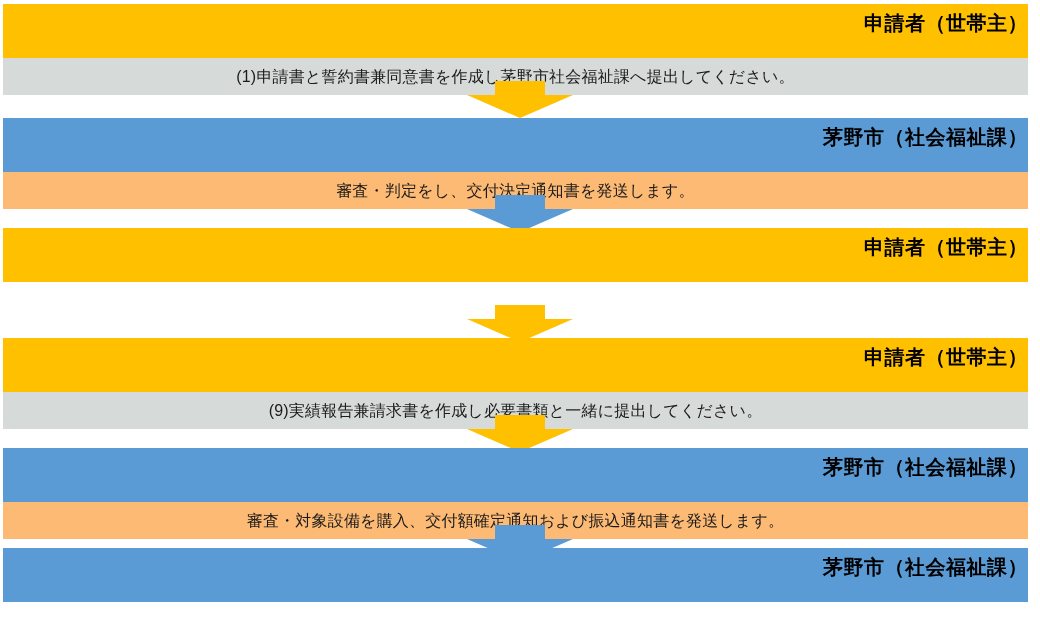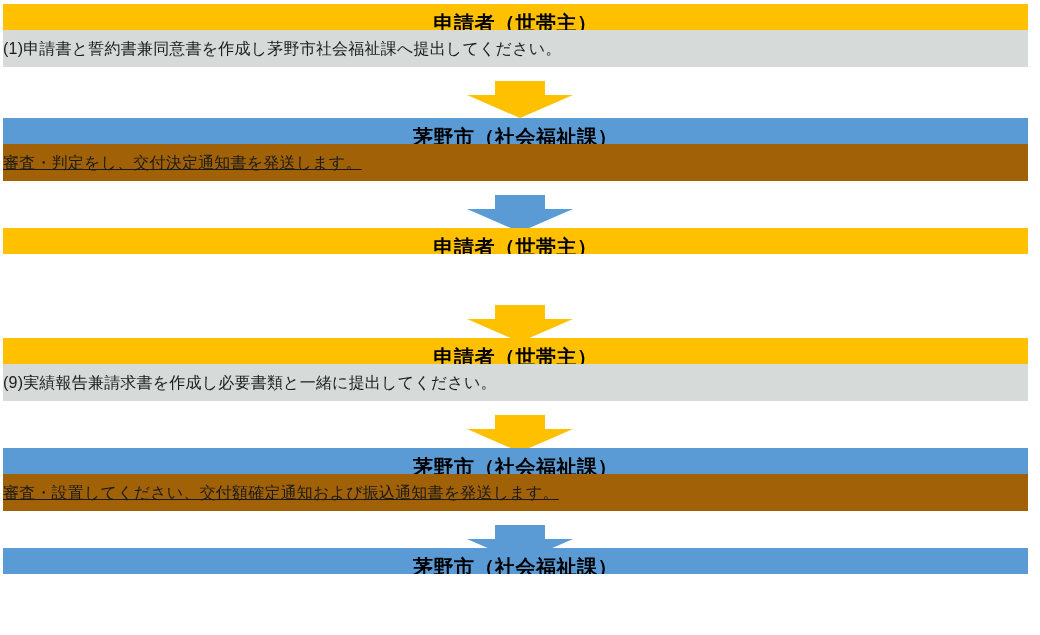--- a/index.html
+++ b/index.html
@@ -18,45 +18,45 @@
     width: 1040px;
     height: 635px;
     background: #ffffff;
   }
   .step {
     position: absolute;
     left: 3px;
     width: 1025px;
   }
   .step-header {
-    height: 26px;
+    height: 54px;
     line-height: 38px;
-    text-align: center;
+    text-align: right;
     font-size: 20px;
     font-weight: bold;
     color: #000000;
     letter-spacing: 0.5px;
     white-space: nowrap;
     overflow: hidden;
   }
   .step-body {
     height: 37px;
     line-height: 37px;
-    text-align: left;
+    text-align: center;
     font-size: 16px;
     font-weight: normal;
     color: #1a1a1a;
     letter-spacing: 0.2px;
     white-space: nowrap;
     overflow: hidden;
   }
   .theme-yellow .step-header { background: #FFC000; }
   .theme-yellow .step-body   { background: #D6DBD9; }
   .theme-blue .step-header   { background: #5B9BD5; }
-  .theme-blue .step-body     { background: #a16207; text-decoration: underline; }
+  .theme-blue .step-body     { background: #fdba74; }
 
   .connector {
     position: absolute;
     left: 0;
     width: 1040px;
     height: 37px;
     pointer-events: none;
   }
   .connector svg {
     display: block;
@@ -103,21 +103,21 @@
     <div class="step-body">(9)実績報告兼請求書を作成し必要書類と一緒に提出してください。</div>
   </div>
   <div class="connector" style="top:415px;">
     <svg viewBox="0 0 1040 37" xmlns="http://www.w3.org/2000/svg">
       <polygon points="495,0 545,0 545,14 573,14 520,37 467,14 495,14" fill="#FFC000"></polygon>
     </svg>
   </div>
 
   <div class="step theme-blue" style="top:448px;">
     <div class="step-header">茅野市（社会福祉課）</div>
-    <div class="step-body">審査・設置してください、交付額確定通知および振込通知書を発送します。</div>
+    <div class="step-body">審査・対象設備を購入、交付額確定通知および振込通知書を発送します。</div>
   </div>
   <div class="connector" style="top:525px;">
     <svg viewBox="0 0 1040 37" xmlns="http://www.w3.org/2000/svg">
       <polygon points="495,0 545,0 545,14 573,14 520,37 467,14 495,14" fill="#5B9BD5"></polygon>
     </svg>
   </div>
 
   <div class="step theme-blue" style="top:548px;">
     <div class="step-header">茅野市（社会福祉課）</div>
   </div>

